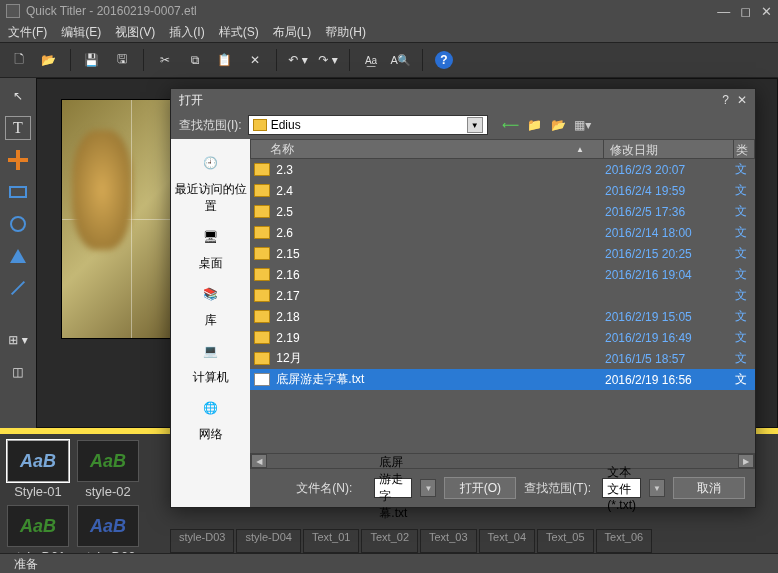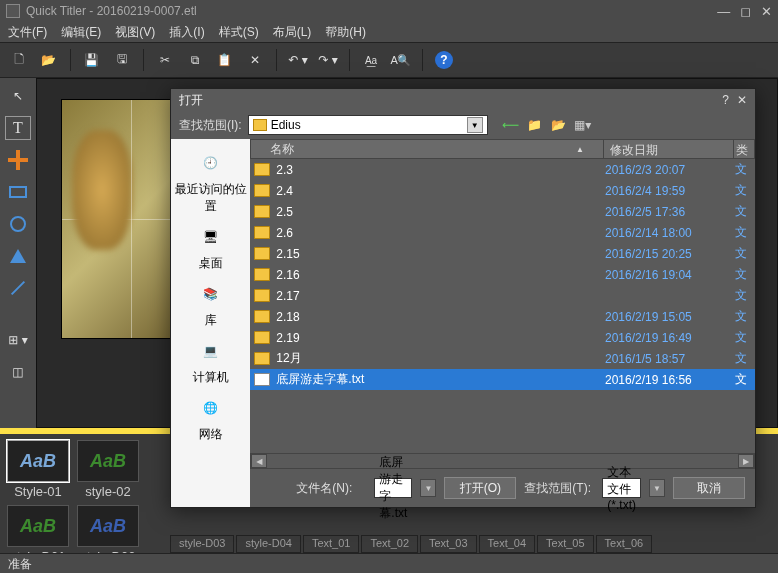--- a/index.html
+++ b/index.html
@@ -29,21 +29,21 @@
 .canvas{flex:1;background:#2a2a2a;border:1px solid #111;position:relative;overflow:hidden;}
 .video-frame{position:absolute;left:24px;top:20px;width:140px;height:240px;background:linear-gradient(135deg,#8a7a3a,#c4b876,#6a5a2a);border:1px solid #000;}
 .video-frame::before{content:"";position:absolute;left:0;right:0;top:50%;height:1px;background:rgba(255,255,255,0.4);}
 .video-frame::after{content:"";position:absolute;top:0;bottom:0;left:50%;width:1px;background:rgba(255,255,255,0.4);}
 .blur{position:absolute;left:10px;top:30px;width:60px;height:120px;background:radial-gradient(ellipse,#d4a853,#8a6a2a);border-radius:40%;filter:blur(3px);}
 .stylepanel{height:125px;background:#3a3a3a;border-top:6px solid #fde047;display:flex;padding:6px;gap:6px;}
 .style-item{width:64px;display:flex;flex-direction:column;align-items:center;gap:2px;}
 .style-thumb{width:62px;height:42px;background:#222;border:1px solid #555;display:flex;align-items:center;justify-content:center;font-size:18px;font-weight:bold;font-style:italic;}
 .style-thumb.sel{border:1px solid #aaa;outline:1px solid #fff;}
 .style-label{color:#ccc;font-size:13px;}
-.statusbar{position:absolute;bottom:0;left:0;right:0;height:20px;background:#4a4a4a;border-top:1px solid #222;padding:2px 8px;color:#ddd;}
+.statusbar{position:absolute;bottom:0;left:0;right:0;height:20px;background:#4a4a4a;border-top:1px solid #222;padding:2px 14px;color:#ddd;}
 
 .dialog{position:absolute;left:170px;top:88px;width:586px;height:420px;background:#5a5a5a;border:1px solid #222;box-shadow:0 4px 20px rgba(0,0,0,0.5);display:flex;flex-direction:column;}
 .dlg-title{height:22px;background:#5a5a5a;display:flex;align-items:center;padding:0 8px;color:#eee;}
 .dlg-close{margin-left:auto;display:flex;gap:8px;color:#ddd;}
 .dlg-lookin{height:28px;display:flex;align-items:center;padding:0 8px;gap:6px;}
 .dlg-lookin label{color:#ddd;}
 .dlg-combo{flex:0 0 240px;height:20px;background:#fff;border:1px solid #333;display:flex;align-items:center;padding:0 4px;color:#000;}
 .dlg-combo-icon{width:14px;height:12px;background:#f4c542;border:1px solid #b8860b;margin-right:4px;}
 .dlg-combo-arrow{margin-left:auto;width:16px;height:16px;background:#ddd;border:1px solid #888;display:flex;align-items:center;justify-content:center;font-size:8px;color:#000;}
 .dlg-nav{display:flex;gap:6px;margin-left:8px;}
@@ -70,21 +70,21 @@
 .fl-row.sel .fl-type{color:#fff;}
 .fl-scroll{height:16px;background:#6a6a6a;border:1px solid #444;display:flex;}
 .fl-scroll-track{flex:1;background:#5a5a5a;}
 .fl-scroll-btn{width:16px;background:#777;border:1px solid #444;display:flex;align-items:center;justify-content:center;font-size:8px;}
 .dlg-bottom{padding:8px 10px;display:flex;gap:8px;margin-left:36px;}
 .dlg-row{display:flex;align-items:center;gap:8px;}
 .dlg-row label{width:70px;color:#ddd;}
 .dlg-input{flex:1;height:20px;background:#fff;border:1px solid #333;color:#000;padding:0 4px;display:flex;align-items:center;}
 .dlg-drop{width:16px;height:18px;background:#777;border:1px solid #444;display:flex;align-items:center;justify-content:center;font-size:8px;}
 .dlg-btn{width:72px;height:22px;background:#6a6a6a;border:1px solid #888;color:#eee;display:flex;align-items:center;justify-content:center;cursor:pointer;}
-.texttabs{position:absolute;bottom:20px;left:170px;right:8px;height:18px;display:flex;gap:2px;overflow:hidden;}
+.texttabs{position:absolute;bottom:20px;left:170px;right:8px;height:24px;display:flex;gap:2px;overflow:hidden;}
 .texttab{padding:1px 8px;background:#3a3a3a;color:#999;font-size:11px;border:1px solid #222;}
 </style>
 </head>
 <body>
 
 <div class="titlebar">
   <div class="titlebar-icon"></div>
   <span><span>Quick Titler</span> - <span>20160219-0007.etl</span></span>
   <div class="window-controls">
     <span>—</span>

